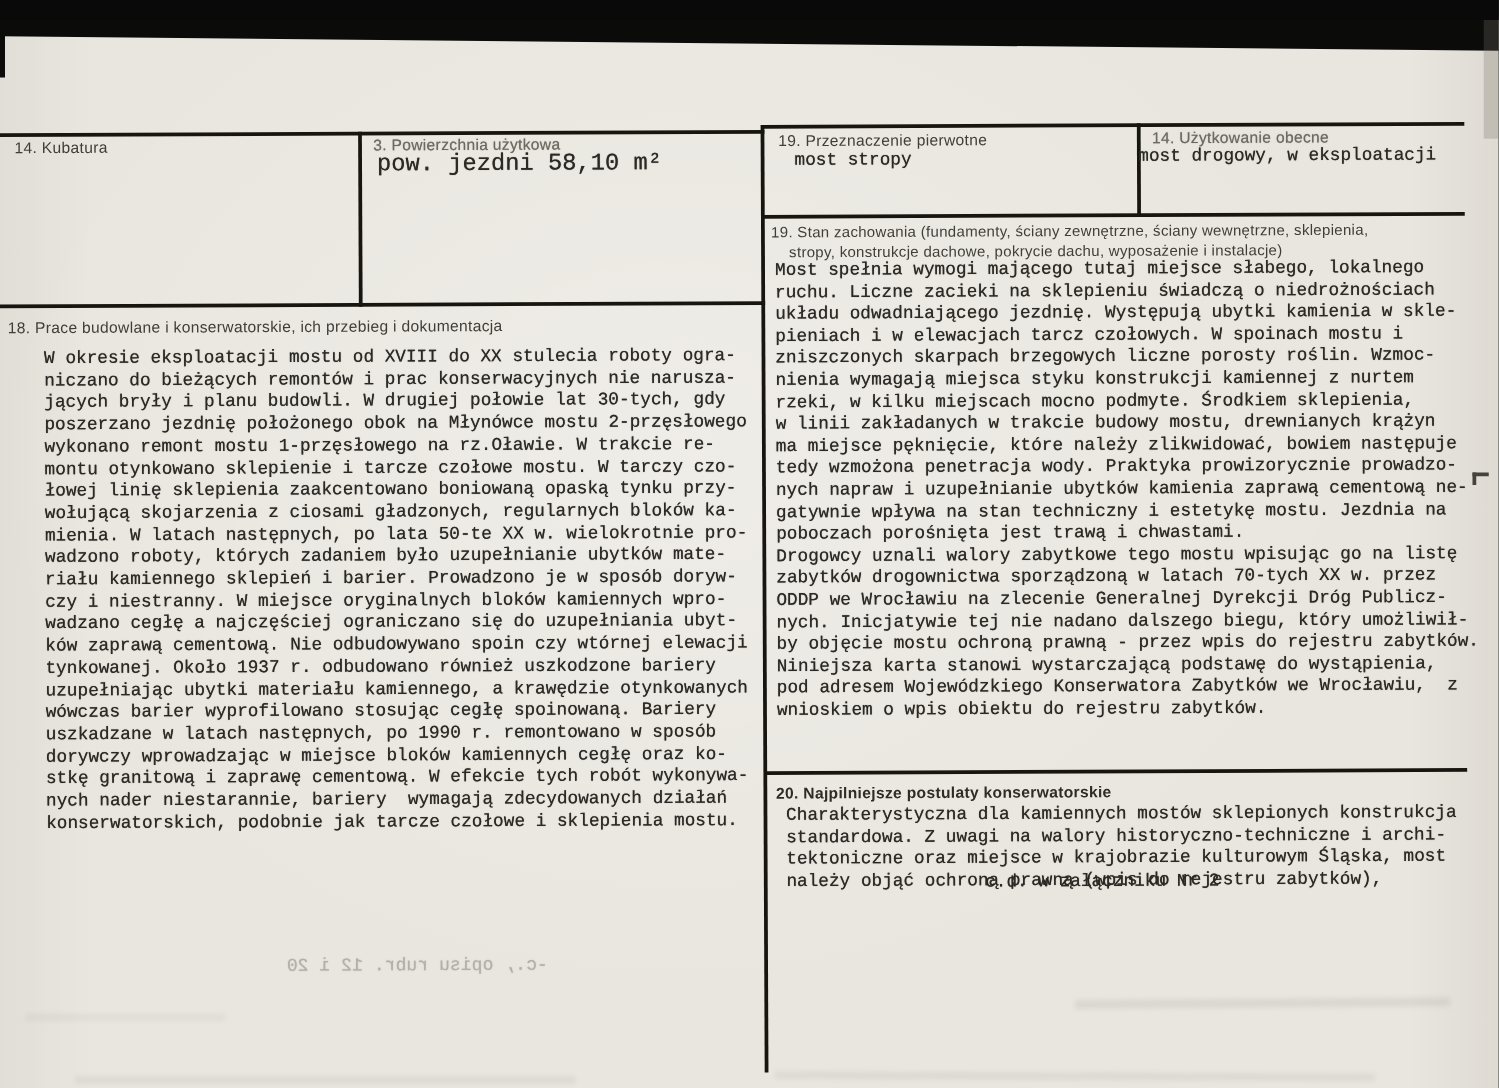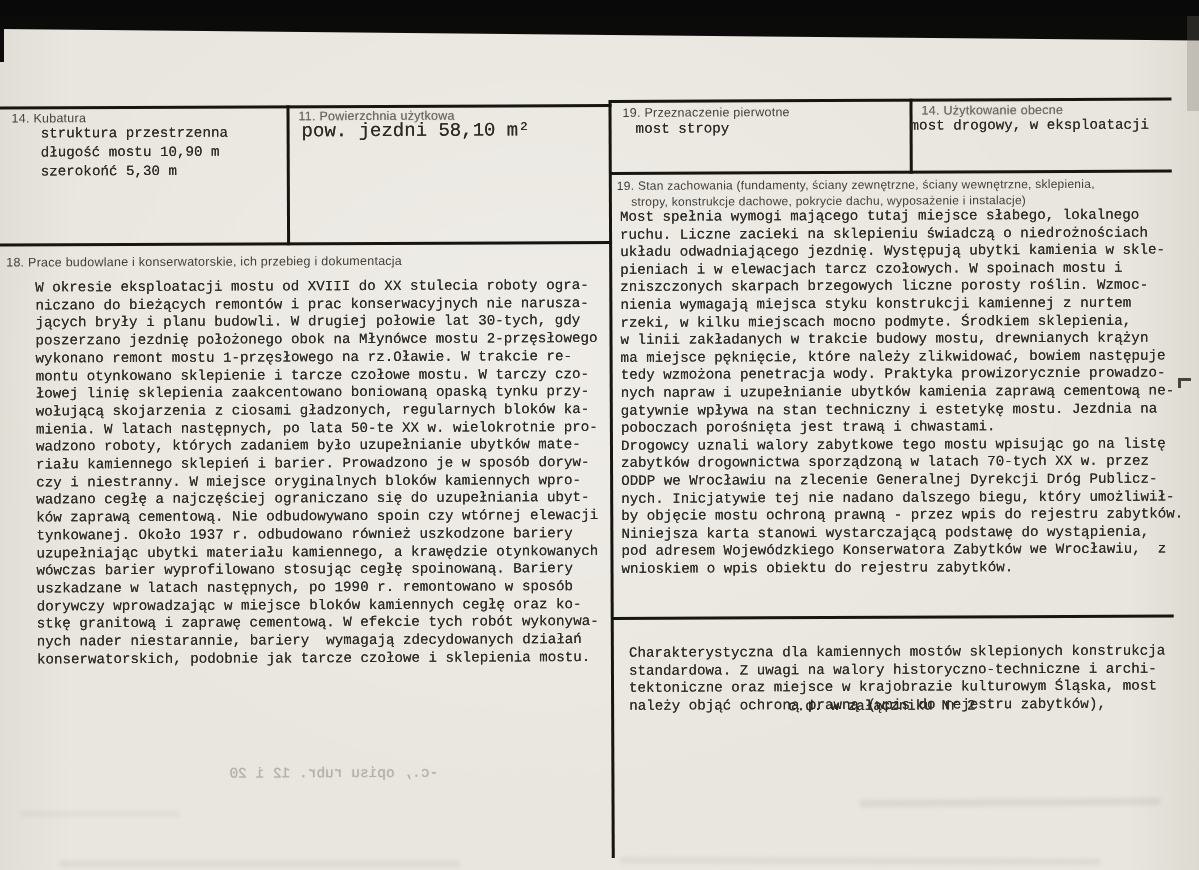--- a/index.html
+++ b/index.html
@@ -49,25 +49,22 @@
     <div class="hline" style="left:0;top:88px;width:613px;"></div>
     <div class="hline" style="left:0;top:225px;width:613px;"></div>
     <div class="vline" style="left:288px;top:88px;height:140px;"></div>
     <div class="vline" style="left:610px;top:84px;height:758px;"></div>
     <div class="hline" style="left:612px;top:84px;width:561px;"></div>
     <div class="hline" style="left:612px;top:156px;width:561px;"></div>
     <div class="vline" style="left:911px;top:84px;height:75px;"></div>
     <div class="hline" style="left:612px;top:601px;width:561px;"></div>
 
     <div class="label" style="left:13px;top:93px;">14. Kubatura</div>
-    <div class="mono boxval" style="left:42px;top:106px;">struktura przestrzenna
-długość mostu 10,90 m
-szerokońć 5,30 m</div>
 
-    <div class="label faded" style="left:300px;top:92px;">11. Powierzchnia użytkowa</div>
+    <div class="label faded" style="left:300px;top:92px;">3. Powierzchnia użytkowa</div>
     <div class="mono boxval" style="left:303px;top:105px;font-size:19px;">pow. jezdni 58,10 m²</div>
 
     <div class="label" style="left:624px;top:90px;">19. Przeznaczenie pierwotne</div>
     <div class="mono boxval" style="left:637px;top:104px;">most stropy</div>
 
     <div class="label faded" style="left:923px;top:89px;">14. Użytkowanie obecne</div>
     <div class="mono boxval" style="left:912px;top:102px;">most drogowy, w eksploatacji</div>
 
     <div class="label" style="left:7px;top:237px;">18. Prace budowlane i konserwatorskie, ich przebieg i dokumentacja</div>
     <div class="mono" style="left:36px;top:261px;">W okresie eksploatacji mostu od XVIII do XX stulecia roboty ogra-
@@ -110,20 +107,21 @@
 poboczach porośnięta jest trawą i chwastami.
 Drogowcy uznali walory zabytkowe tego mostu wpisując go na listę
 zabytków drogownictwa sporządzoną w latach 70-tych XX w. przez
 ODDP we Wrocławiu na zlecenie Generalnej Dyrekcji Dróg Publicz-
 nych. Inicjatywie tej nie nadano dalszego biegu, który umożliwił-
 by objęcie mostu ochroną prawną - przez wpis do rejestru zabytków.
 Niniejsza karta stanowi wystarczającą podstawę do wystąpienia,
 pod adresem Wojewódzkiego Konserwatora Zabytków we Wrocławiu,  z
 wnioskiem o wpis obiektu do rejestru zabytków.</div>
 
+    <div class="label bold" style="left:620px;top:612px;">20. Najpilniejsze postulaty konserwatorskie</div>
     <div class="mono" style="left:628px;top:629px;">Charakterystyczna dla kamiennych mostów sklepionych konstrukcja
 standardowa. Z uwagi na walory historyczno-techniczne i archi-
 tektoniczne oraz miejsce w krajobrazie kulturowym Śląska, most
 należy objąć ochroną prawną (wpis do rejestru zabytków),</div>
     <div class="mono" style="left:787px;top:683px;text-align:center;">c.d. w załączniku Nr 2</div>
 
     <div class="mono mirrored" style="left:228px;top:748px;">-c., opisu rubr. 12 i 20</div>
   </div>
 
   <div class="edge" style="left:-10px;top:-27px;width:1230px;height:40px;transform:rotate(0.55deg);transform-origin:left center;"></div>

